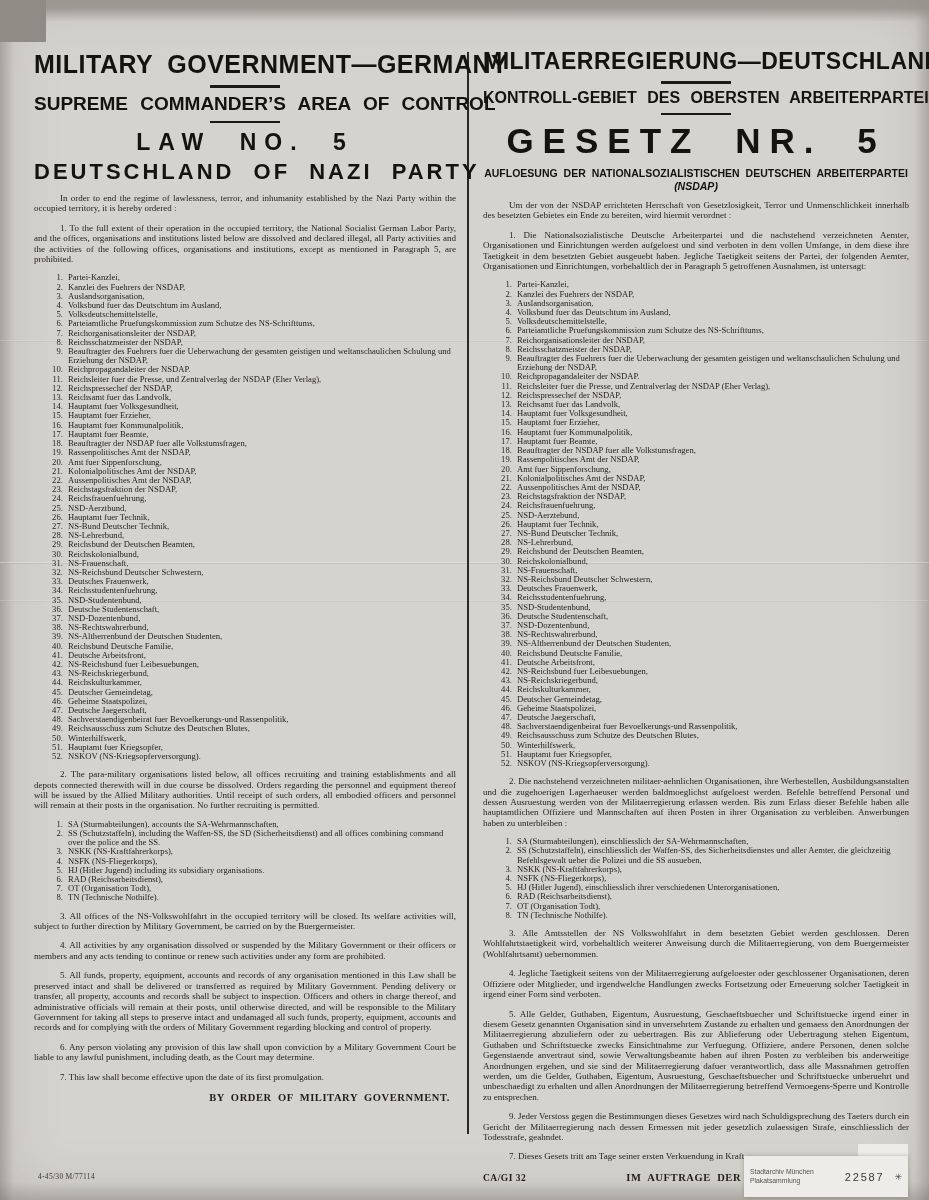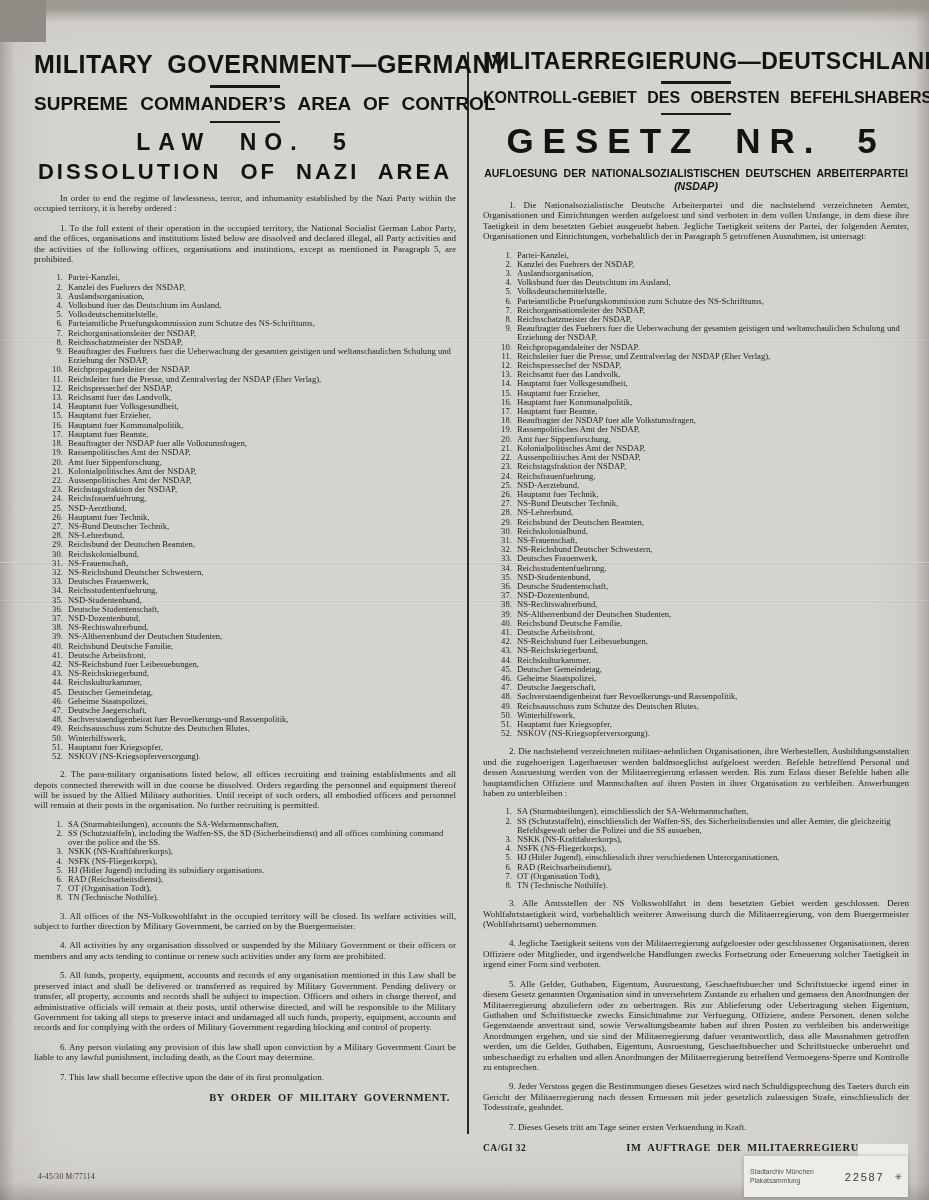--- a/index.html
+++ b/index.html
@@ -64,21 +64,21 @@
   <div class="crease c2"></div>
   <div class="crease c3"></div>
   <div class="divider"></div>
 
   <div class="col col-left">
     <div class="head t1-en">MILITARY GOVERNMENT—GERMANY</div>
     <div class="rule"></div>
     <div class="head t2-en">SUPREME COMMANDER’S AREA OF CONTROL</div>
     <div class="rule"></div>
     <div class="head law1-en">LAW NO. 5</div>
-    <div class="head law2-en">DISSOLUTION OF NAZI AREA</div>
+    <div class="head law2-en">DEUTSCHLAND OF NAZI PARTY</div>
 
     <p class="par">In order to end the regime of lawlessness, terror, and inhumanity established by the Nazi Party within the occupied territory, it is hereby ordered :</p>
     <p class="par">1.  To the full extent of their operation in the occupied territory, the National Socialist German Labor Party, and the offices, organisations and institutions listed below are dissolved and declared illegal, all Party activities and the activities of the following offices, organisations and institutions, except as mentioned in Paragraph 5, are prohibited.</p>
     <ol class="orglist">
         <li>Partei-Kanzlei,</li>
         <li>Kanzlei des Fuehrers der NSDAP,</li>
         <li>Auslandsorganisation,</li>
         <li>Volksbund fuer das Deutschtum im Ausland,</li>
         <li>Volksdeutschemittelstelle,</li>
         <li>Parteiamtliche Pruefungskommission zum Schutze des NS-Schrifttums,</li>
@@ -144,26 +144,27 @@
     <p class="par">4.  All activities by any organisation dissolved or suspended by the Military Government or their officers or members and any acts tending to continue or renew such activities under any form are prohibited.</p>
     <p class="par">5.  All funds, property, equipment, accounts and records of any organisation mentioned in this Law shall be preserved intact and shall be delivered or transferred as required by Military Government. Pending delivery or transfer, all property, accounts and records shall be subject to inspection.  Officers and others in charge thereof, and administrative officials will remain at their posts, until otherwise directed, and will be responsible to the Military Government for taking all steps to preserve intact and undamaged all such funds, property, equipment, accounts and records and for complying with the orders of Military Government regarding blocking and control of property.</p>
     <p class="par">6.  Any person violating any provision of this law shall upon conviction by a Military Government Court be liable to any lawful punishment, including death, as the Court may determine.</p>
     <p class="par">7.  This law shall become effective upon the date of its first promulgation.</p>
     <div class="signoff">BY ORDER OF MILITARY GOVERNMENT.</div>
   </div>
 
   <div class="col col-right">
     <div class="head t1-de">MILITAERREGIERUNG—DEUTSCHLAND</div>
     <div class="rule"></div>
-    <div class="head t2-de">KONTROLL-GEBIET DES OBERSTEN BEFEHLSHABERS</div>
+    <div class="head t2-de">KONTROLL-GEBIET DES OBERSTEN ARBEITERPARTEI</div>
     <div class="rule"></div>
     <div class="head law1-de">GESETZ NR. 5</div>
     <div class="head law2-de">AUFLOESUNG DER NATIONALSOZIALISTISCHEN DEUTSCHEN ARBEITERPARTEI</div>
     <div class="head law3-de">(NSDAP)</div>
 
+    <p class="par">Um der von der NSDAP errichteten Herrschaft von Gesetzlosigkeit, Terror und Unmenschlichkeit innerhalb des besetzten Gebietes ein Ende zu bereiten, wird hiermit verordnet :</p>
     <p class="par">1.  Die Nationalsozialistische Deutsche Arbeiterpartei und die nachstehend verzeichneten Aemter, Organisationen und Einrichtungen werden aufgeloest und sind verboten in dem vollen Umfange, in dem diese ihre Taetigkeit in dem besetzten Gebiet ausgeuebt haben.  Jegliche Taetigkeit seitens der Partei, der folgenden Aemter, Organisationen und Einrichtungen, vorbehaltlich der in Paragraph 5 getroffenen Ausnahmen, ist untersagt:</p>
     <ol class="orglist">
         <li>Partei-Kanzlei,</li>
         <li>Kanzlei des Fuehrers der NSDAP,</li>
         <li>Auslandsorganisation,</li>
         <li>Volksbund fuer das Deutschtum im Ausland,</li>
         <li>Volksdeutschemittelstelle,</li>
         <li>Parteiamtliche Pruefungskommission zum Schutze des NS-Schrifttums,</li>
         <li>Reichorganisationsleiter der NSDAP,</li>
         <li>Reichsschatzmeister der NSDAP,</li>

